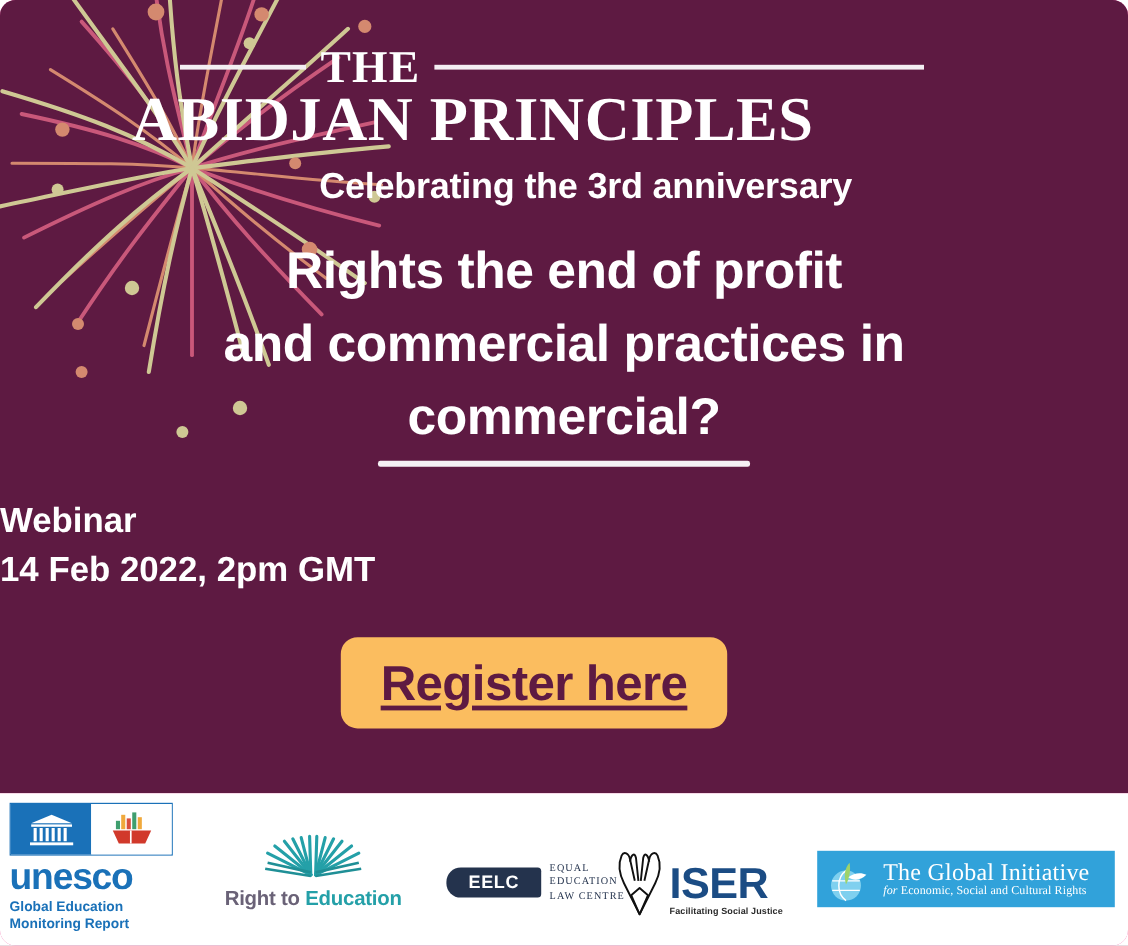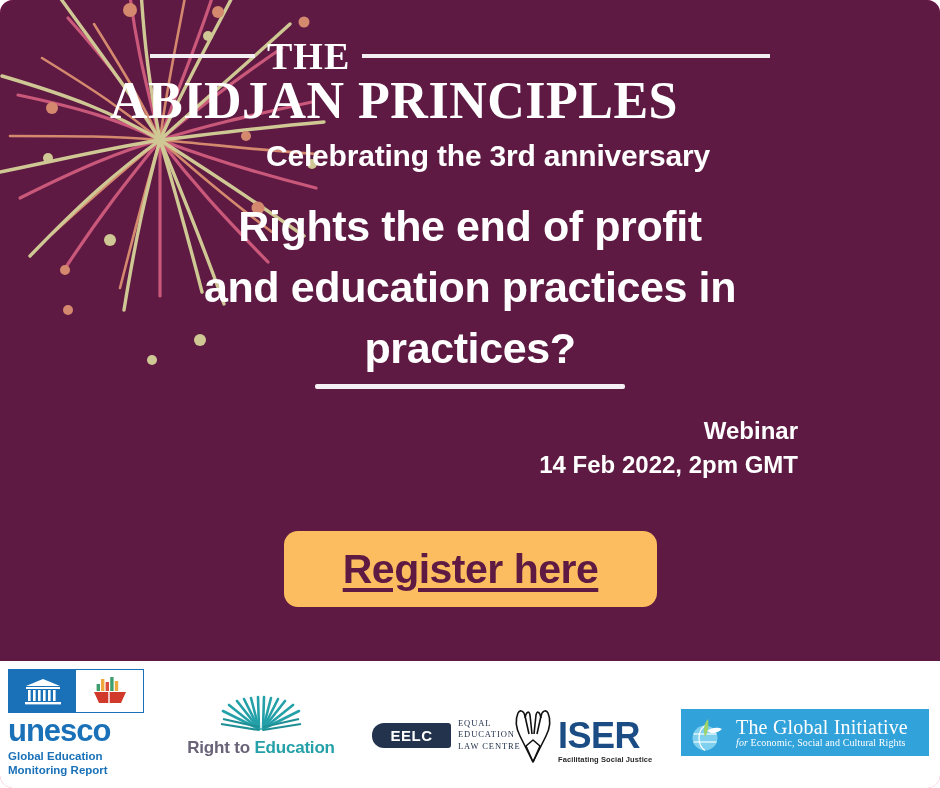--- a/index.html
+++ b/index.html
@@ -111,32 +111,32 @@
     height: 5px;
     background: #f5f0f4;
     border-radius: 2px;
   }
   
   .event {
     position: absolute;
     left: 0;
     top: 414px;
     width: 798px;
-    text-align: right;
-    color: #ffffff;
-    font-size: 24px;
+    text-align: left;
+    color: #ffffff;
+    font-size: 29px;
     font-weight: 700;
     line-height: 1.42;
   }
   
   .register-btn {
     position: absolute;
     left: 284px;
     top: 531px;
-    width: 373px;
+    width: 322px;
     height: 76px;
     background: #fbbd5f;
     border: none;
     border-radius: 14px;
     color: #5e1a42;
     font-family: "Liberation Sans", sans-serif;
     font-size: 41px;
     font-weight: 700;
     letter-spacing: -0.5px;
     text-decoration: underline;
@@ -345,22 +345,22 @@
       <div class="the-word">THE</div>
       <div class="the-rule right"></div>
     </div>
 
     <div class="brand">ABIDJAN PRINCIPLES</div>
 
     <div class="subtitle">Celebrating the 3rd anniversary</div>
 
     <div class="headline">
       <div>Rights the end of profit</div>
-      <div>and education practices in</div>
-      <div>practices?</div>
+      <div>and commercial practices in</div>
+      <div>commercial?</div>
     </div>
     <div class="headline-rule"></div>
 
     <div class="event">
       <div>Webinar</div>
       <div>14 Feb 2022, 2pm GMT</div>
     </div>
 
     <button class="register-btn">Register here</button>
   </div>

